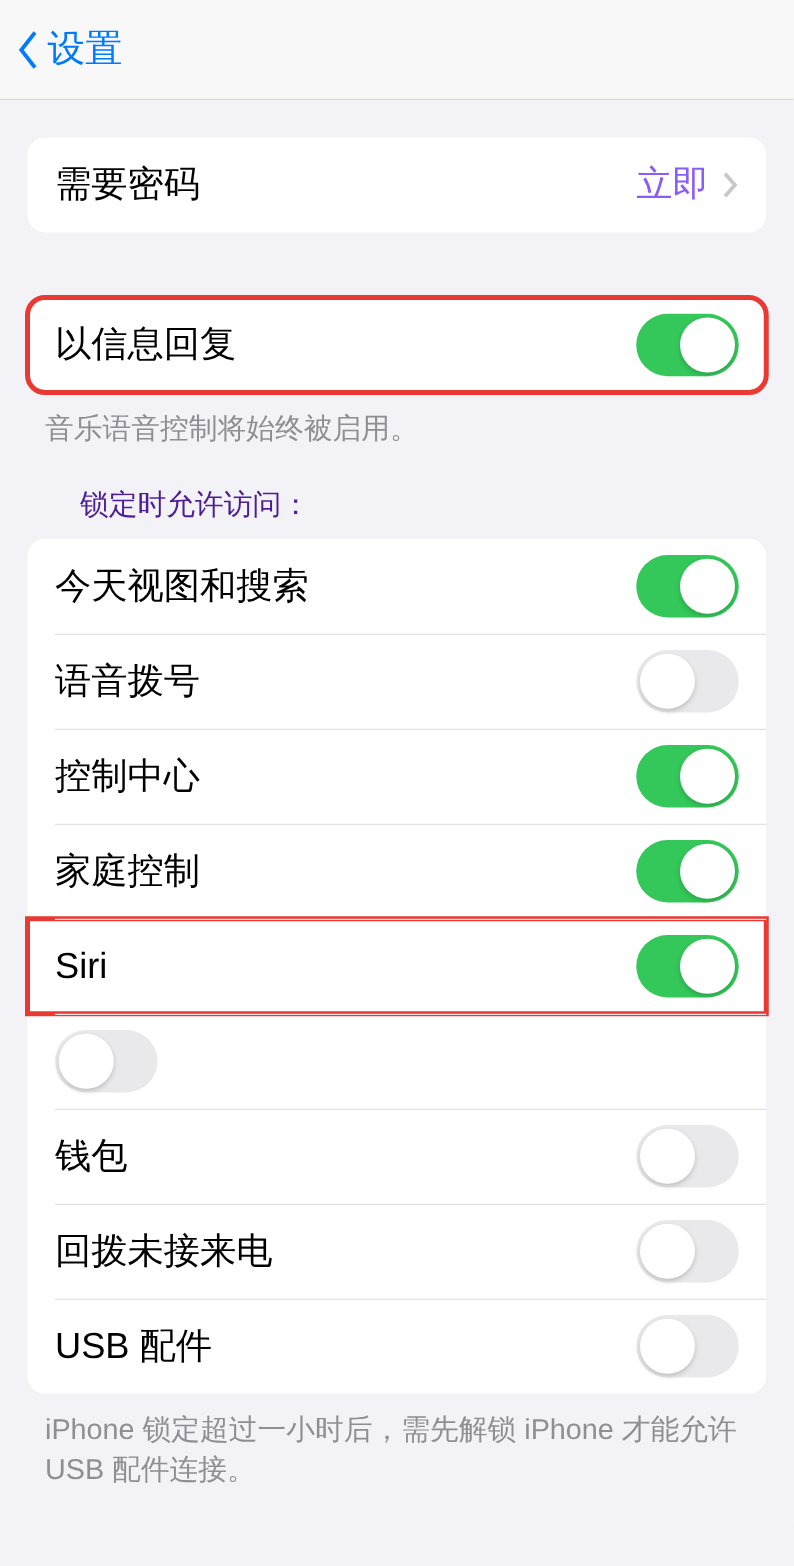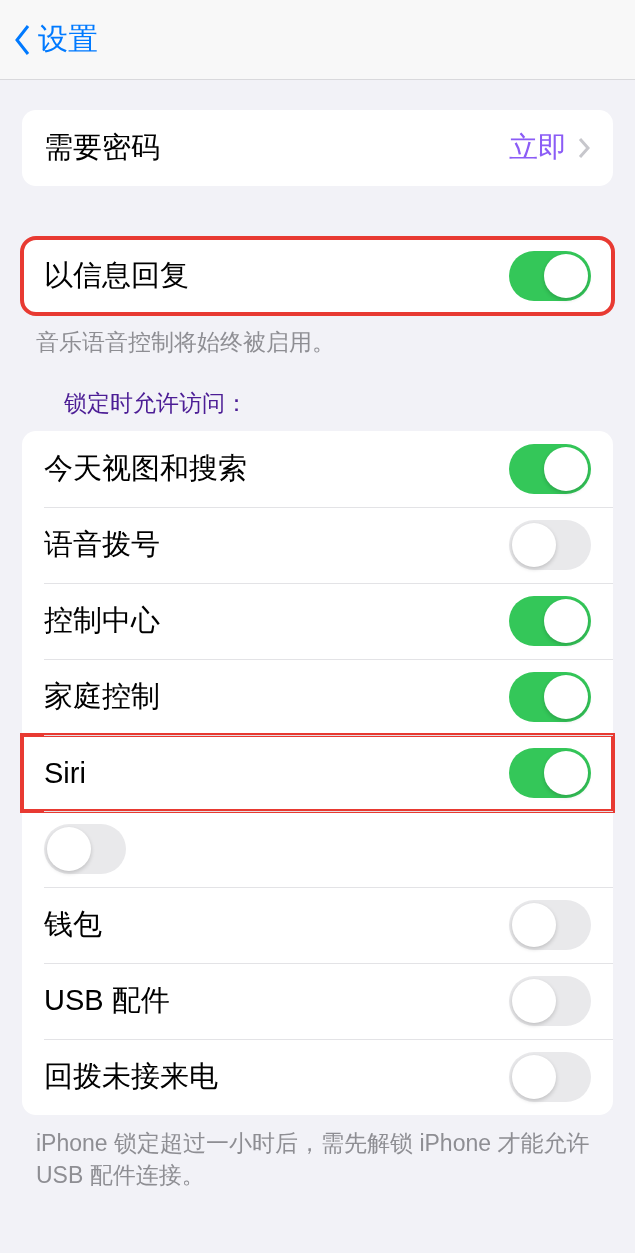--- a/index.html
+++ b/index.html
@@ -186,26 +186,26 @@
         <div class="knob"></div>
       </div>
     </div>
     <div class="row">
       <span class="row-label">钱包</span>
       <div class="toggle off">
         <div class="knob"></div>
       </div>
     </div>
     <div class="row">
+      <span class="row-label">回拨未接来电</span>
+      <div class="toggle off">
+        <div class="knob"></div>
+      </div>
+    </div>
+    <div class="row">
       <span class="row-label">USB 配件</span>
       <div class="toggle off">
         <div class="knob"></div>
       </div>
     </div>
-    <div class="row">
-      <span class="row-label">回拨未接来电</span>
-      <div class="toggle off">
-        <div class="knob"></div>
-      </div>
-    </div>
   </div>
 
 <div class="footer-text">iPhone 锁定超过一小时后，需先解锁 iPhone 才能允许 USB 配件连接。</div>
 
 </body></html>

